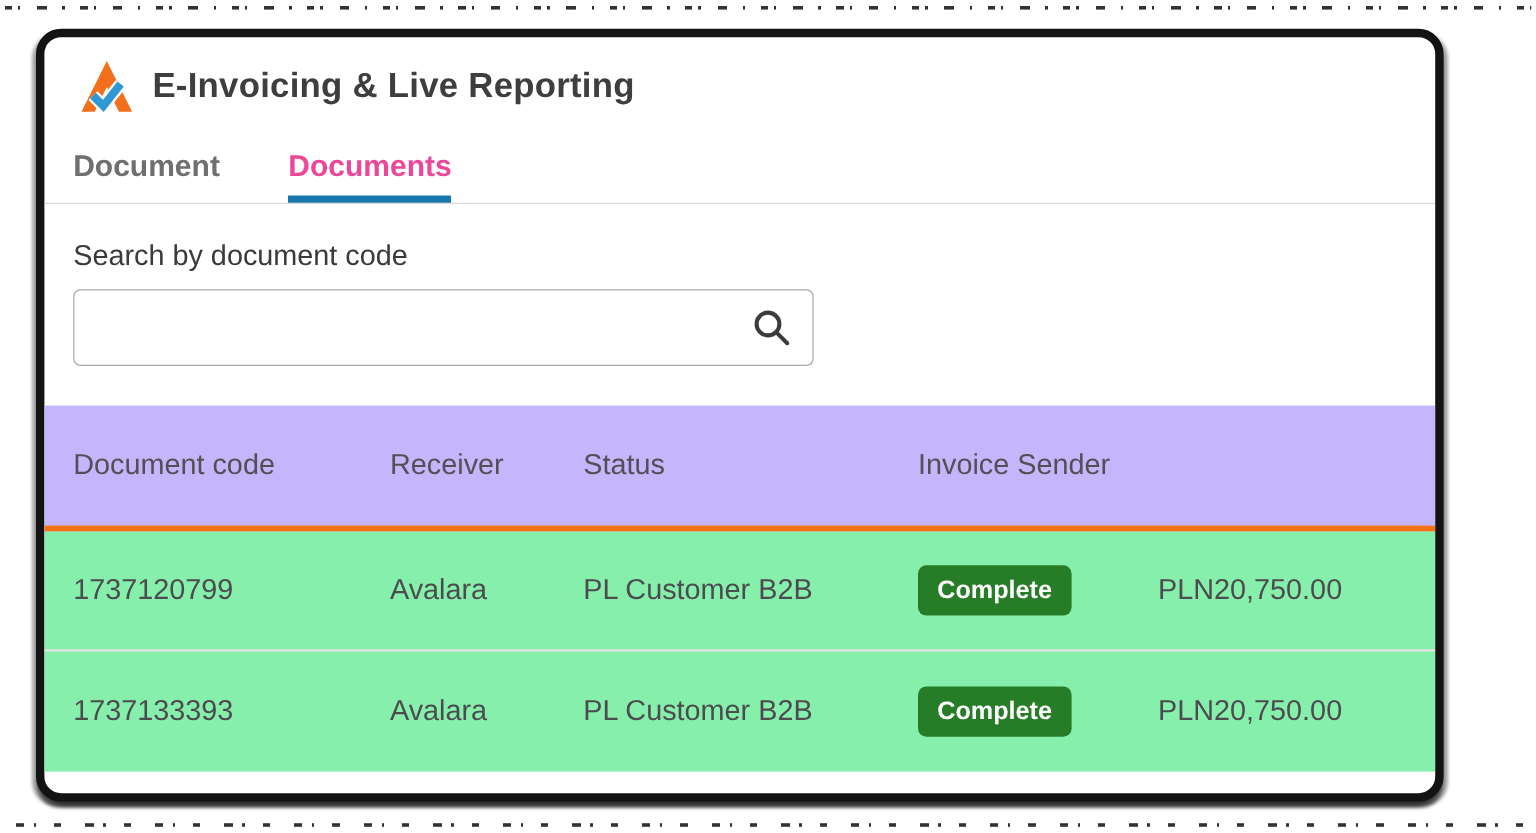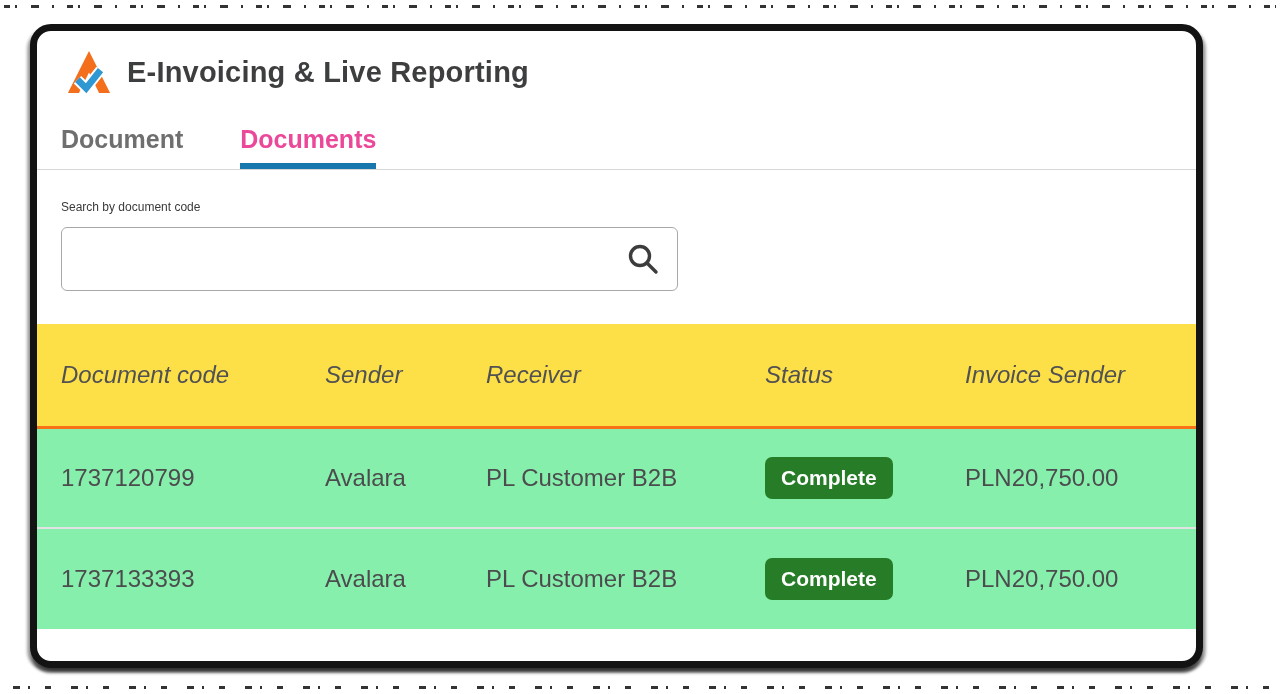--- a/index.html
+++ b/index.html
@@ -72,21 +72,21 @@
     white-space: nowrap;
   }
   .tab.active {
     color: #ec4899;
     box-shadow: inset 0 -6px 0 #1878ad;
   }
 
   
   .search-section { padding: 30px 0 0 24px; }
   .search-label {
-    font-size: 12px; color: #3a3a3a;
+    font-size: 24px; color: #3a3a3a;
     display: block; margin-bottom: 13px;
   }
   .search-box {
     position: relative; width: 617px; height: 64px;
   }
   .search-input {
     width: 100%; height: 100%;
     border: 1px solid #a8a8a8; border-radius: 6px;
     font-size: 22px; padding: 0 64px 0 16px;
     font-family: "Liberation Sans", "DejaVu Sans", sans-serif;
@@ -100,25 +100,24 @@
 
   
   .doc-table { margin-top: 33px; font-size: 24px; }
   .t-row {
     display: grid;
     grid-template-columns: 264px 161px 279px 200px auto;
     align-items: center;
     padding-left: 24px;
   }
   .t-head {
-    background: #fde047;
+    background: #c4b5fd;
     height: 105px;
     color: #515153;
-    border-bottom: 3px solid #f97316;
-    font-style: italic;
+    border-bottom: 5px solid #f97316;
   }
   .t-body-row {
     height: 100px;
     border-bottom: 2px solid #e2e2e2;
     color: #4c4c4e;
     background: #86efac;
   }
   .t-body-row:last-child { border-bottom: none; }
 
   .status-badge {
@@ -161,21 +160,20 @@
         <circle cx="14" cy="14" r="9.5" fill="none" stroke="#3c3c3c" stroke-width="3.4"></circle>
         <line x1="21" y1="21" x2="30" y2="30" stroke="#3c3c3c" stroke-width="3.4" stroke-linecap="round"></line>
       </svg>
     </div>
   </div>
 
   <div class="doc-table">
 
     <div class="t-row t-head">
       <div>Document code</div>
-      <div>Sender</div>
       <div>Receiver</div>
       <div>Status</div>
       <div>Invoice Sender</div>
     </div>
 
     <div class="t-row t-body-row">
       <div>1737120799</div>
       <div>Avalara</div>
       <div>PL Customer B2B</div>
       <div>

